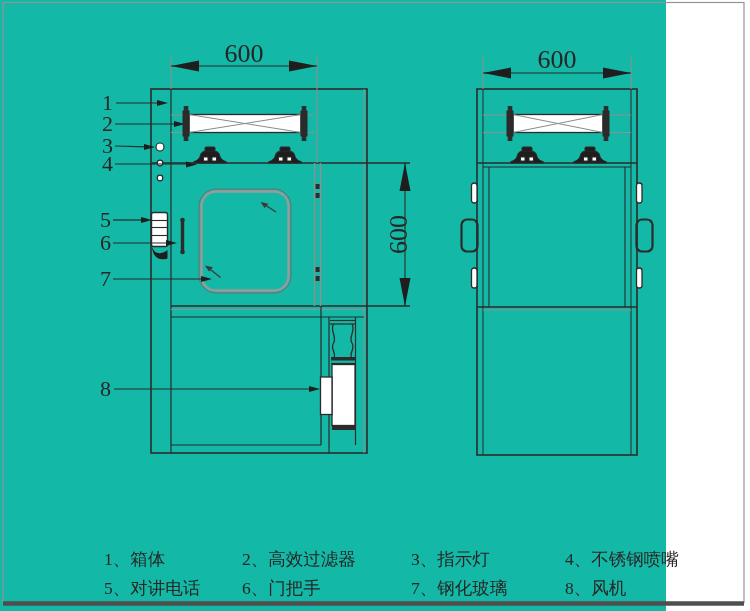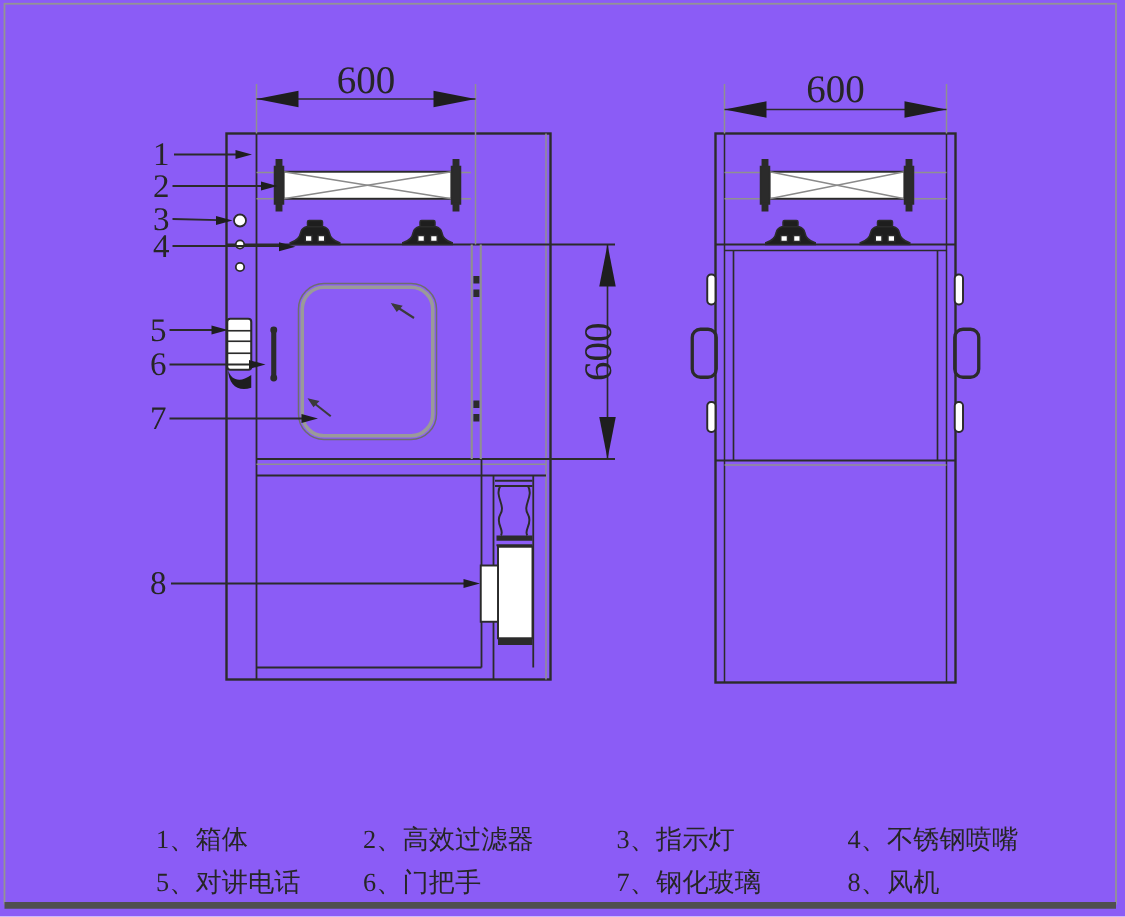--- a/index.html
+++ b/index.html
@@ -1,19 +1,19 @@
 <!DOCTYPE html>
 <html><head>
 <meta charset="utf-8">
 <style>
   html,body { margin:0; padding:0; background:#ffffff; }
   .page {
     position: relative;
-    width: 750px; height: 611px;
-    background: #8b5cf6;
+    width: 666px; height: 611px;
+    background: #14b8a6;
     font-family: "Liberation Serif", "DejaVu Serif", serif;
   }
   svg { display:block; }
   text { fill:#262626; }
   .num  { font-size:22px; }
   .dim  { font-size:26px; }
   .leg  { font-size:17.5px; }
 </style>
 </head>
 <body>

